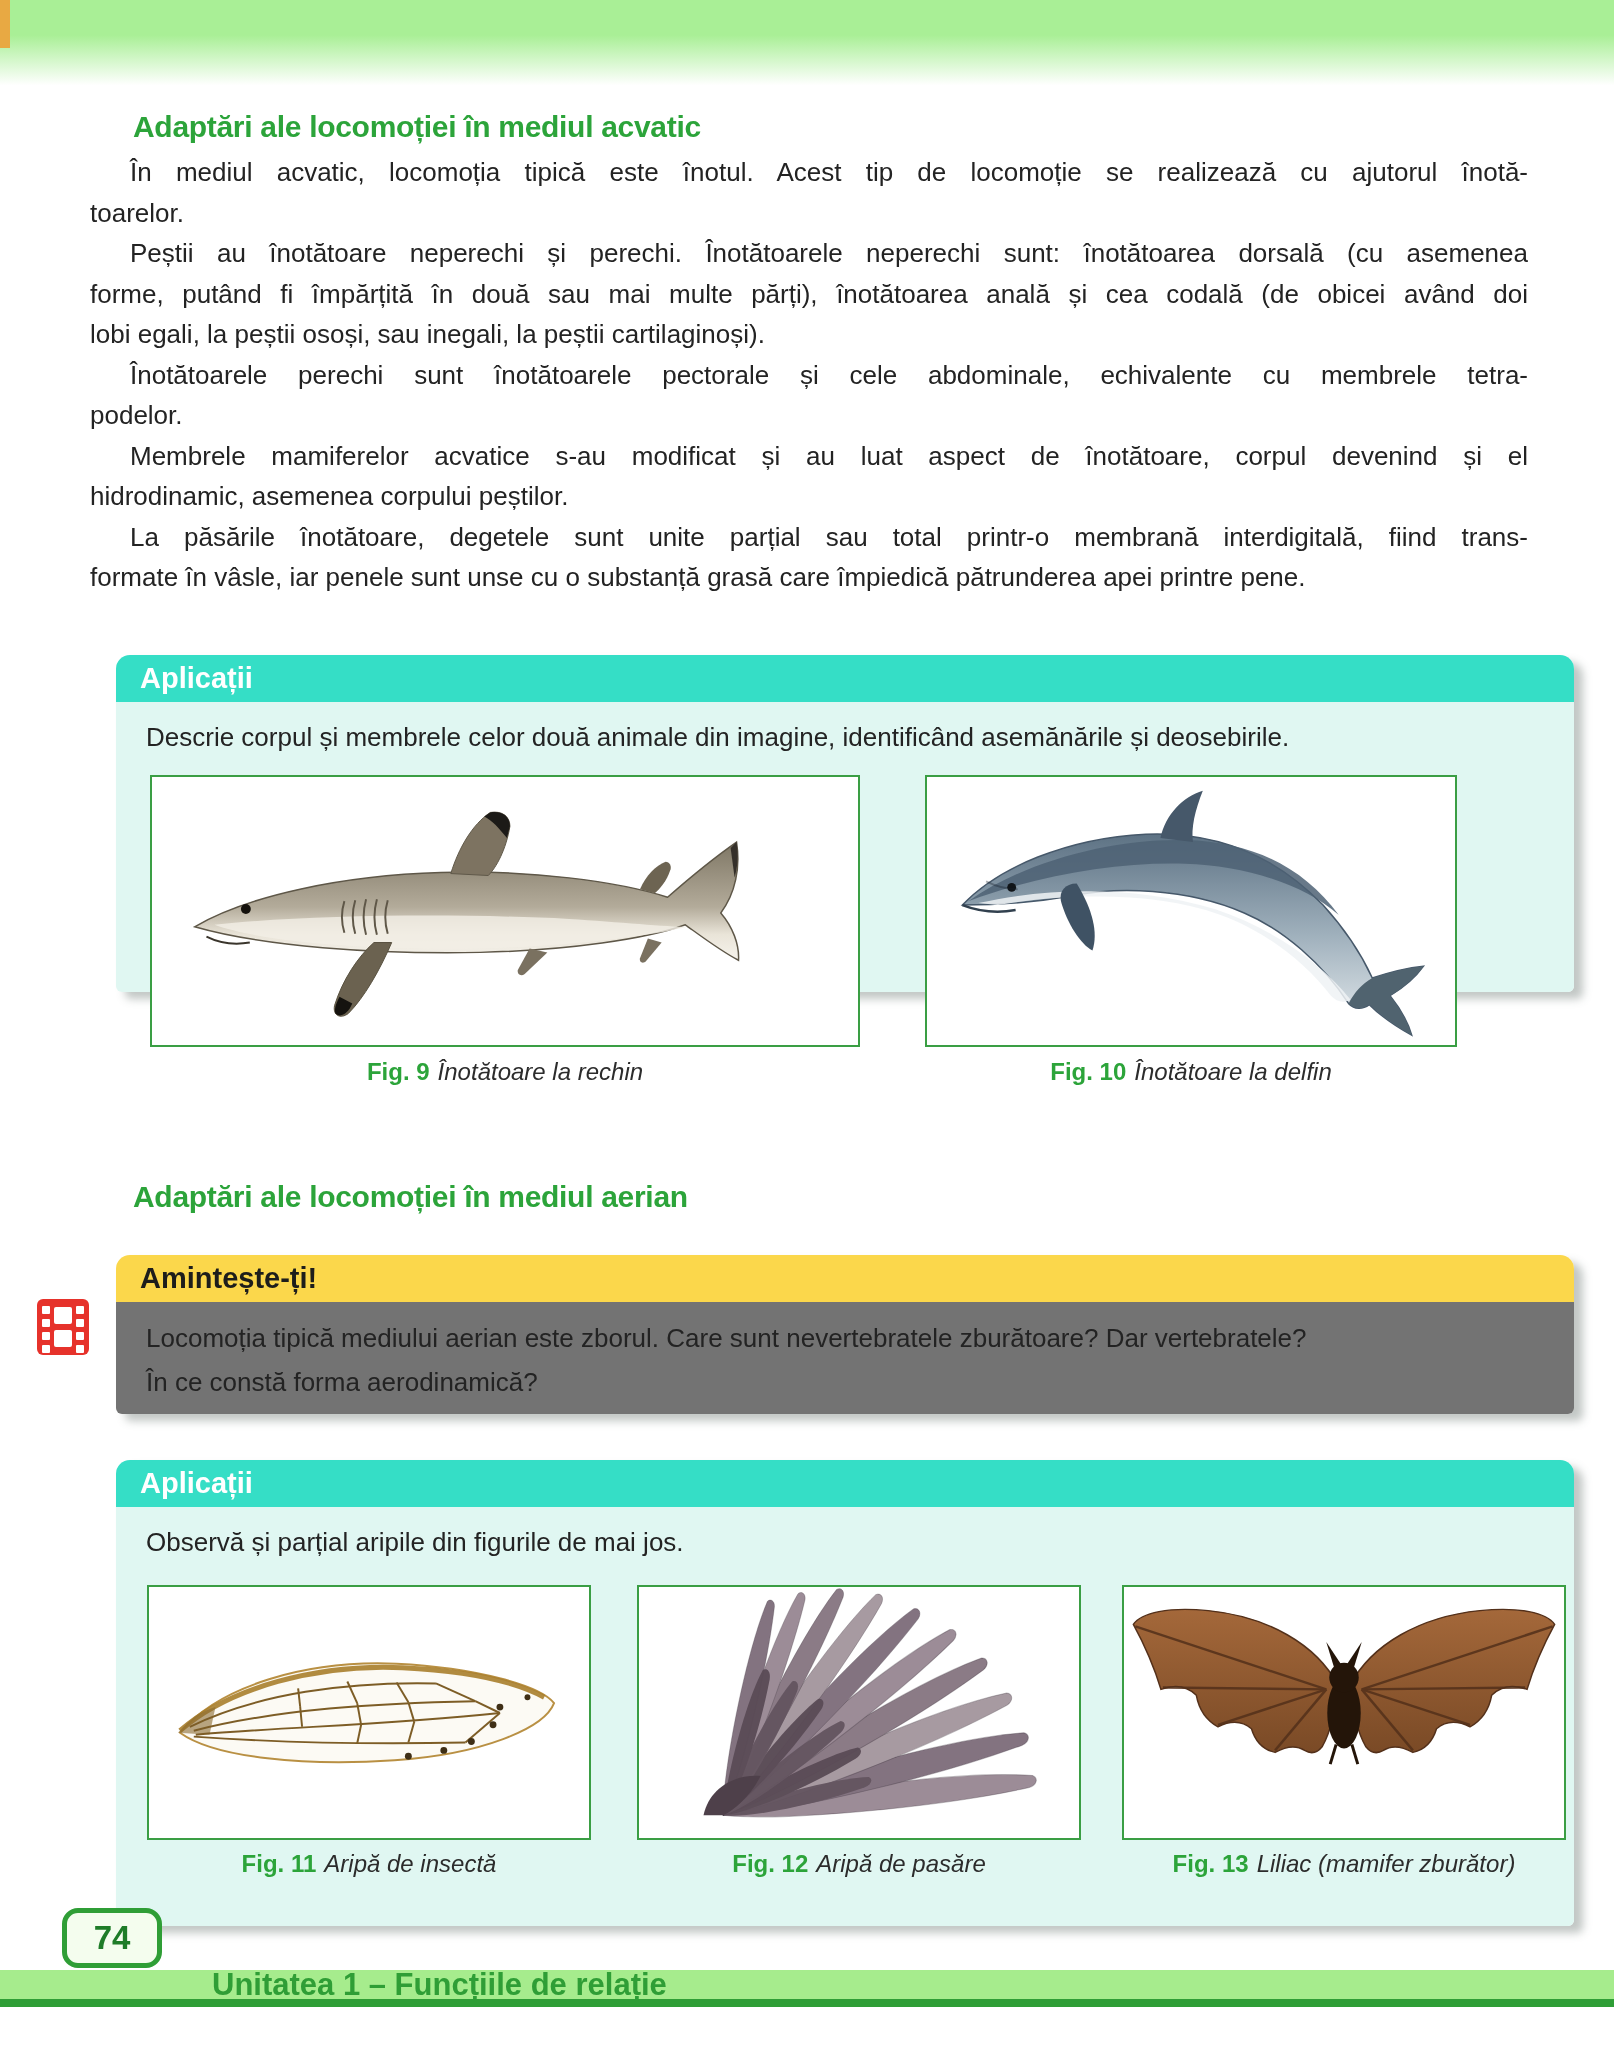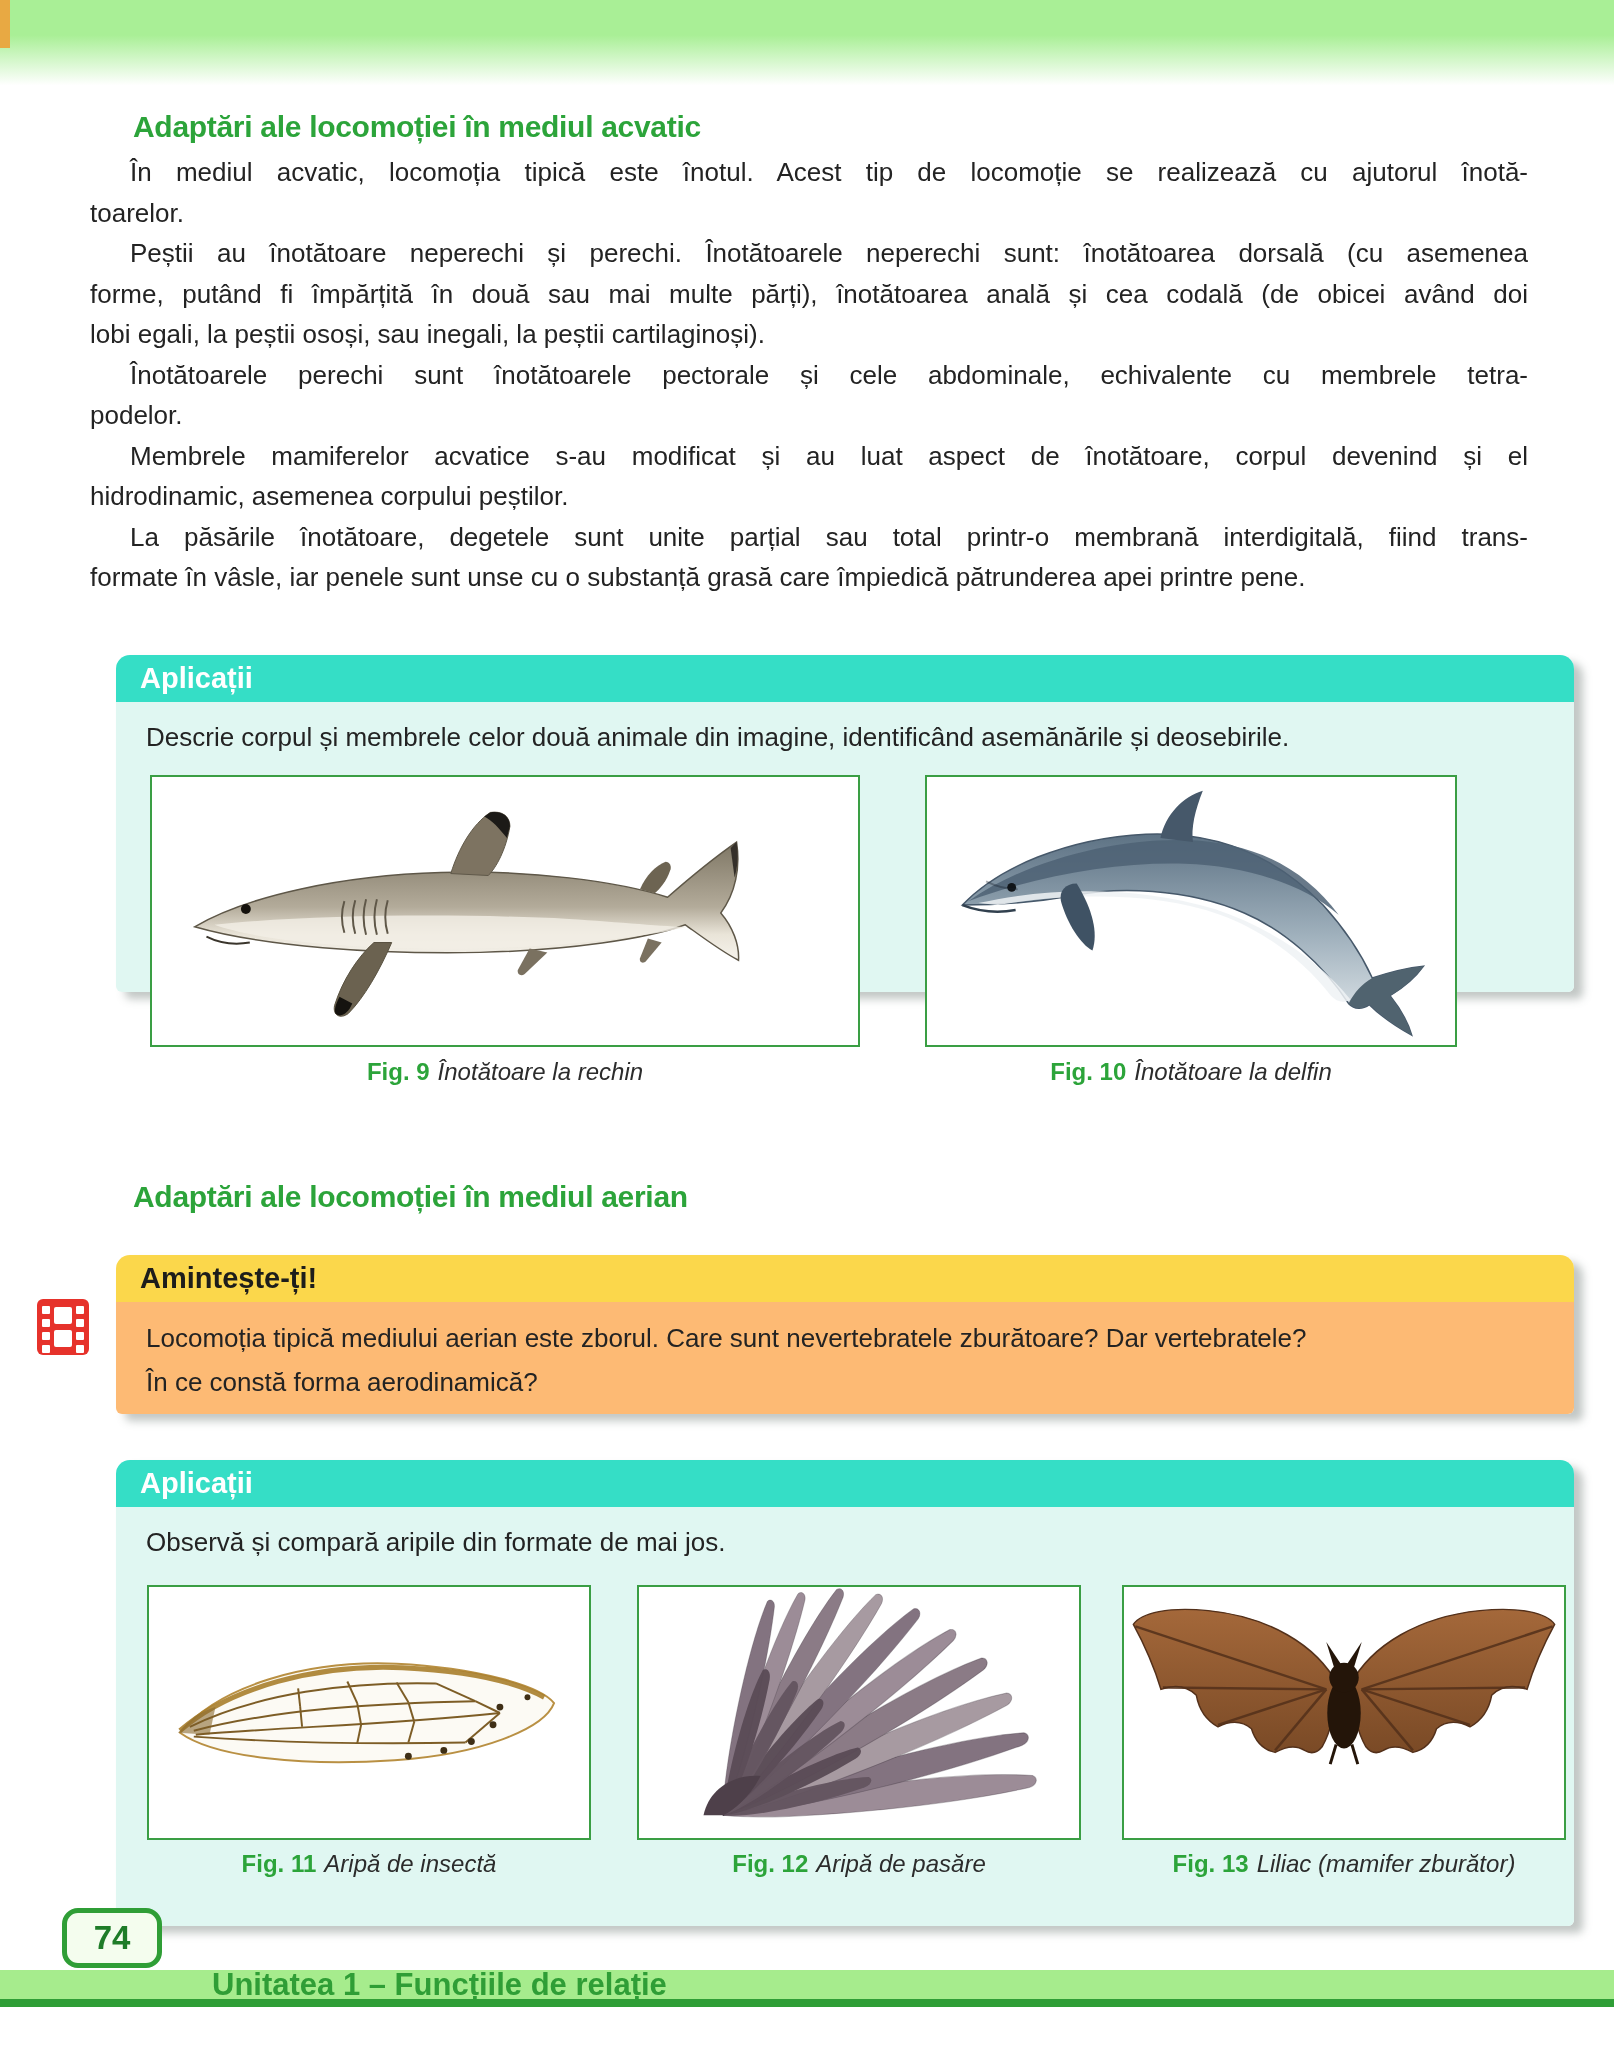--- a/index.html
+++ b/index.html
@@ -22,21 +22,21 @@
   .ind{text-indent:40px;}
 
   .panel{position:absolute;left:116px;width:1458px;
          box-shadow:9px 7px 9px rgba(80,95,88,0.35);border-radius:14px 14px 6px 6px;}
   .panel-head{height:47px;border-radius:14px 14px 0 0;display:flex;align-items:center;
               padding-left:24px;box-sizing:border-box;font-weight:bold;font-size:29px;}
   .teal{background:#35dec6;color:#ffffff;}
   .yellow{background:#fbd74b;color:#1d1d1b;}
   .panel-body{position:relative;border-radius:0 0 6px 6px;}
   .mint{background:#e0f7f2;}
-  .cream{background:#fdba74;}
+  .cream{background:#737373;}
   #app1 .panel-body{height:290px;}
   #remember .panel-body{height:112px;}
   #app2 .panel-body{height:419px;}
   #app1{top:655px;}
   #remember{top:1255px;}
   #app2{top:1460px;}
 
   .instruction{position:absolute;left:30px;top:20px;font-size:26px;color:#232323;}
   .rem-line{padding-left:30px;font-size:26px;line-height:44px;}
   .rem-pad{padding-top:14px;}
@@ -199,21 +199,21 @@
           <rect x="41" y="48" width="8" height="8" rx="1"></rect>
         <rect x="19" y="10" width="18" height="17" rx="2"></rect>
           <rect x="19" y="33" width="18" height="17" rx="2"></rect>
       </g>
     </svg>
   </div>
 
   <div class="panel" id="app2">
     <div class="panel-head teal">Aplicații</div>
     <div class="panel-body mint">
-      <div class="instruction">Observă și compară aripile din formate de mai jos.</div>
+      <div class="instruction">Observă și parțial aripile din figurile de mai jos.</div>
 
       <div class="figbox" id="fig11-box">
         <svg viewBox="0 0 444 255" preserveAspectRatio="xMidYMid meet">
           <path d="M30,148 C70,100 160,74 250,78 C330,82 396,100 410,118
                    C400,144 336,170 248,176 C158,182 66,174 30,148 Z" fill="#fbf8f0" fill-opacity="0.75" stroke="#b99043" stroke-width="2"></path>
           <path d="M30,146 C80,102 170,78 256,82 C320,85 370,96 400,112" stroke="#a87e2c" stroke-width="5" fill="none" opacity="0.9"></path>
           <path d="M28,148 C40,134 52,126 66,122 L60,150 Z" fill="#8a6a30" opacity="0.6"></path>
           <g stroke="#7d5d26" stroke-width="2" fill="none">
             <path d="M40,142 C110,108 200,96 290,98"></path>
             <path d="M44,146 C130,124 230,118 330,116"></path>

